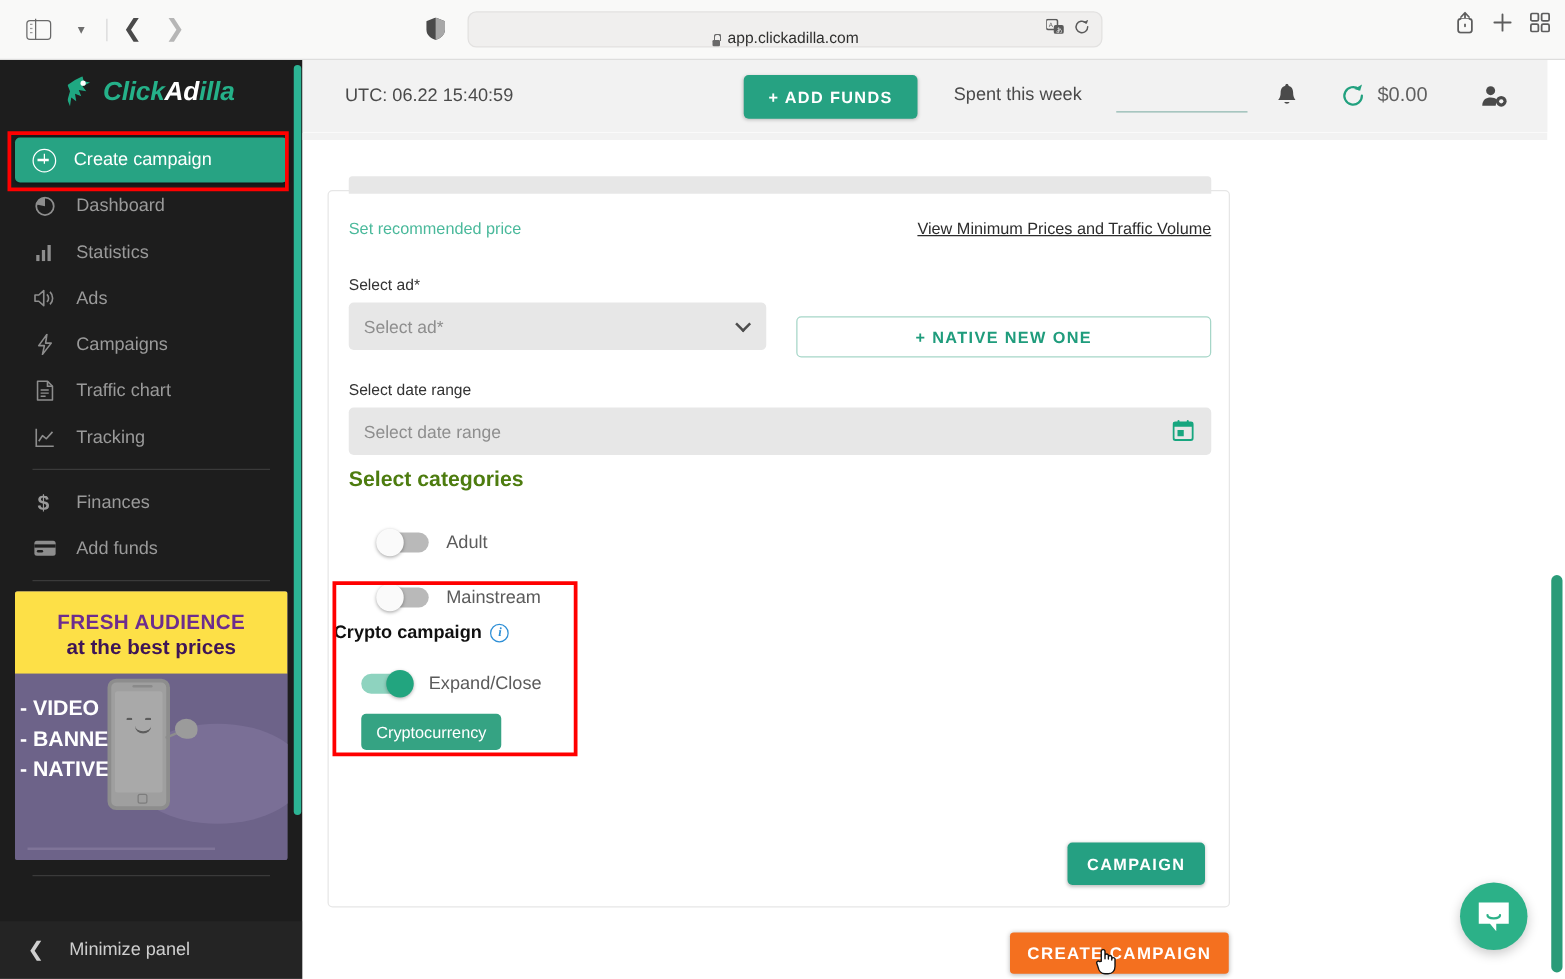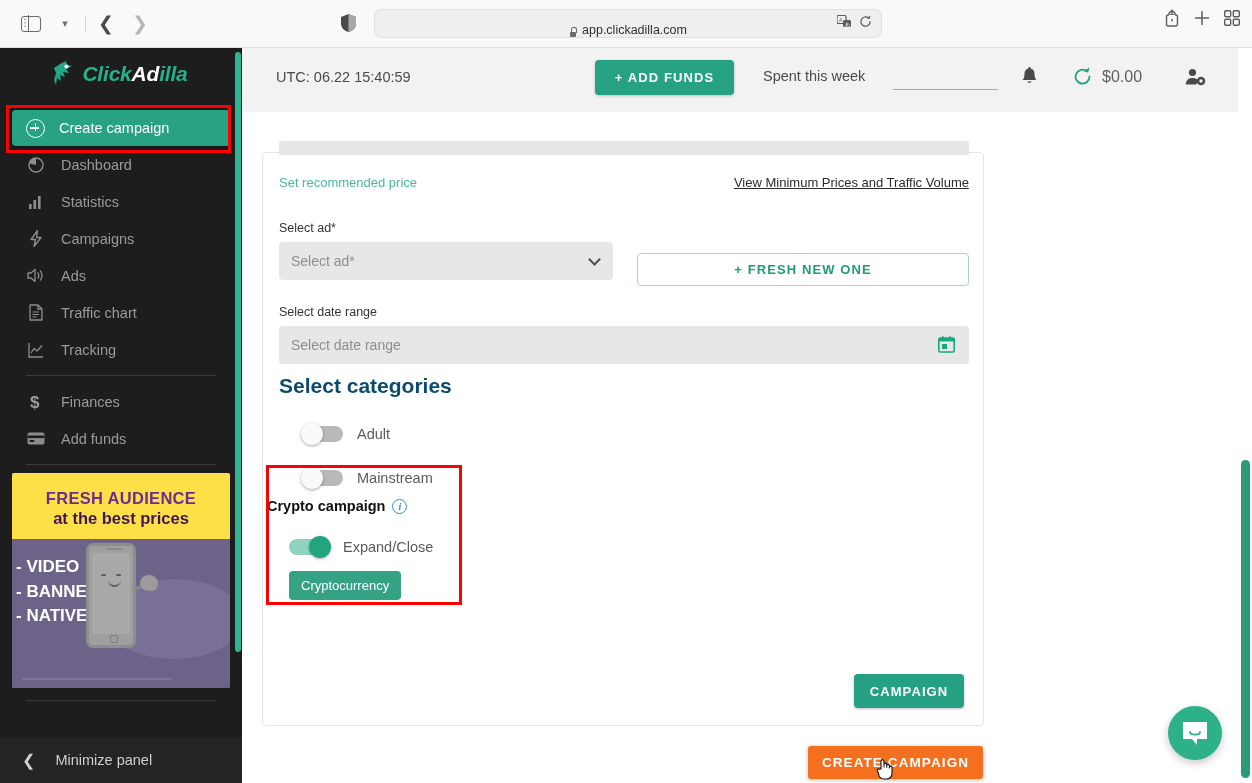--- a/index.html
+++ b/index.html
@@ -193,21 +193,21 @@
     display: flex; align-items: center; justify-content: center; gap: 9px; background: #fff;
   }
   .date-wrap { position: absolute; left: 16px; top: 152px; width: 690px; }
   .date-box {
     width: 690px; height: 38px; background: #e7e7e7; border-radius: 4px;
     display: flex; align-items: center; padding: 0 12px;
     font-size: 14px; color: #8e8e8e; position: relative;
   }
   .cal-ico { position: absolute; right: 14px; top: 10px; color: #17a67f; }
 
-  .cats-title { position: absolute; left: 16px; top: 221px; font-size: 21px; font-weight: 700; color: #0c4a6e; }
+  .cats-title { position: absolute; left: 16px; top: 221px; font-size: 17px; font-weight: 700; color: #4d7c0f; }
   .toggle-row { display: flex; align-items: center; gap: 14px; text-align: right; }
   .tgl { width: 40px; height: 16px; border-radius: 10px; background: #b9b9b9; position: relative; flex: none; }
   .tgl .knob {
     position: absolute; left: -2px; top: -3px; width: 22px; height: 22px; border-radius: 50%;
     background: #fafafa; box-shadow: 0 1px 3px rgba(0,0,0,.35);
   }
   .tgl.on { background: #8ed3bf; }
   .tgl.on .knob { left: 20px; background: #22a57f; box-shadow: 0 1px 3px rgba(0,0,0,.3); }
   .tgl-label { font-size: 14.5px; color: #5b5b5b; }
   .row-adult { position: absolute; left: 40px; top: 273px; }
@@ -362,36 +362,36 @@
               <rect x="1" y="9" width="2.6" height="5" fill="#8d8d8d"></rect>
               <rect x="5.5" y="5" width="2.6" height="9" fill="#8d8d8d"></rect>
               <rect x="10" y="1" width="2.6" height="13" fill="#8d8d8d"></rect>
             </svg>
         </span>
         <span>Statistics</span>
       </div>
 
       <div class="nav-item">
         <span class="nav-ico">
-          <svg width="14" height="17" viewBox="0 0 14 17">
-              <path d="M8.5 0.5 L2 9.5 H6.5 L5 16.5 L12 7.5 H7.5 Z" fill="none" stroke="#8d8d8d" stroke-width="1.3" stroke-linejoin="round"></path>
-            </svg>
-        </span>
-        <span>Campaigns</span>
-      </div>
-
-      <div class="nav-item">
-        <span class="nav-ico">
           <svg width="18" height="15" viewBox="0 0 18 15">
               <path d="M1 5 H4 L8 1.5 V13.5 L4 10 H1 Z" fill="none" stroke="#8d8d8d" stroke-width="1.3" stroke-linejoin="round"></path>
               <path d="M10.5 4.5 A4 4 0 0 1 10.5 10.5" fill="none" stroke="#8d8d8d" stroke-width="1.3"></path>
               <path d="M13 2.5 A7 7 0 0 1 13 12.5" fill="none" stroke="#8d8d8d" stroke-width="1.3"></path>
             </svg>
         </span>
         <span>Ads</span>
+      </div>
+
+      <div class="nav-item">
+        <span class="nav-ico">
+          <svg width="14" height="17" viewBox="0 0 14 17">
+              <path d="M8.5 0.5 L2 9.5 H6.5 L5 16.5 L12 7.5 H7.5 Z" fill="none" stroke="#8d8d8d" stroke-width="1.3" stroke-linejoin="round"></path>
+            </svg>
+        </span>
+        <span>Campaigns</span>
       </div>
 
       <div class="nav-item">
         <span class="nav-ico">
           <svg width="14" height="17" viewBox="0 0 14 17">
               <path d="M1 1 H9 L13 5 V16 H1 Z" fill="none" stroke="#8d8d8d" stroke-width="1.3" stroke-linejoin="round"></path>
               <path d="M9 1 V5 H13" fill="none" stroke="#8d8d8d" stroke-width="1.3"></path>
               <path d="M3.5 8 H10 M3.5 10.5 H10 M3.5 13 H7.5" stroke="#8d8d8d" stroke-width="1.1"></path>
             </svg>
         </span>
@@ -518,21 +518,21 @@
         <span class="link-dark">View Minimum Prices and Traffic Volume</span>
       </div>
 
       <div class="sec1">
         <div class="field-label">Select ad*</div>
         <div class="ad-row">
           <div class="select-box">
             <span>Select ad*</span>
             <span class="chev-down"></span>
           </div>
-          <div class="create-new-btn">+  FRESH NEW ONE</div>
+          <div class="create-new-btn">+  NATIVE NEW ONE</div>
         </div>
       </div>
 
       <div class="date-wrap">
         <div class="field-label">Select date range</div>
         <div class="date-box">
           <span>Select date range</span>
           <span class="cal-ico">
             <svg width="17" height="17" viewBox="0 0 17 17">
                 <rect x="0.8" y="2" width="15.4" height="14" rx="1.6" fill="none" stroke="#17a67f" stroke-width="1.6"></rect>

